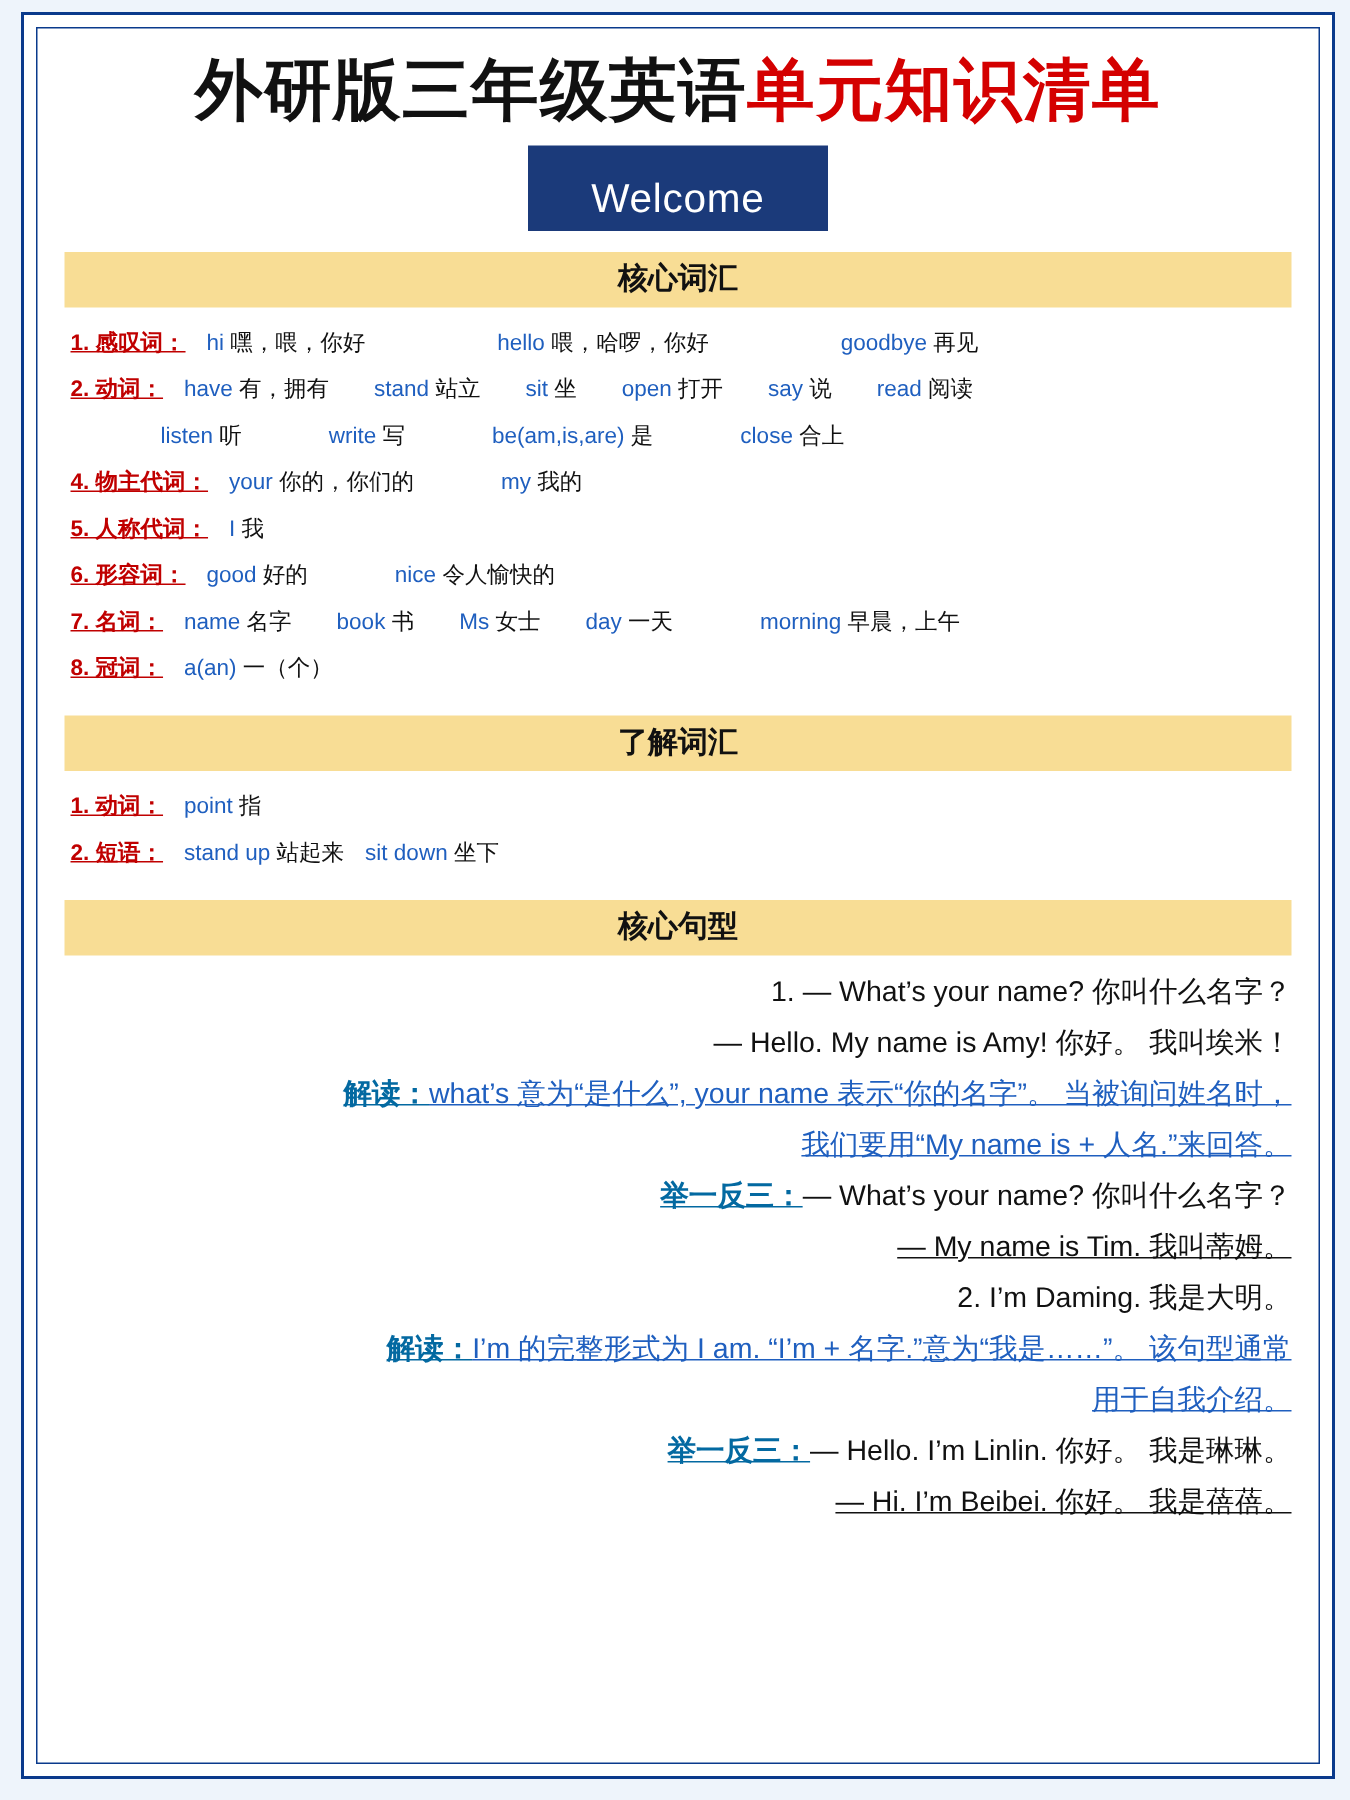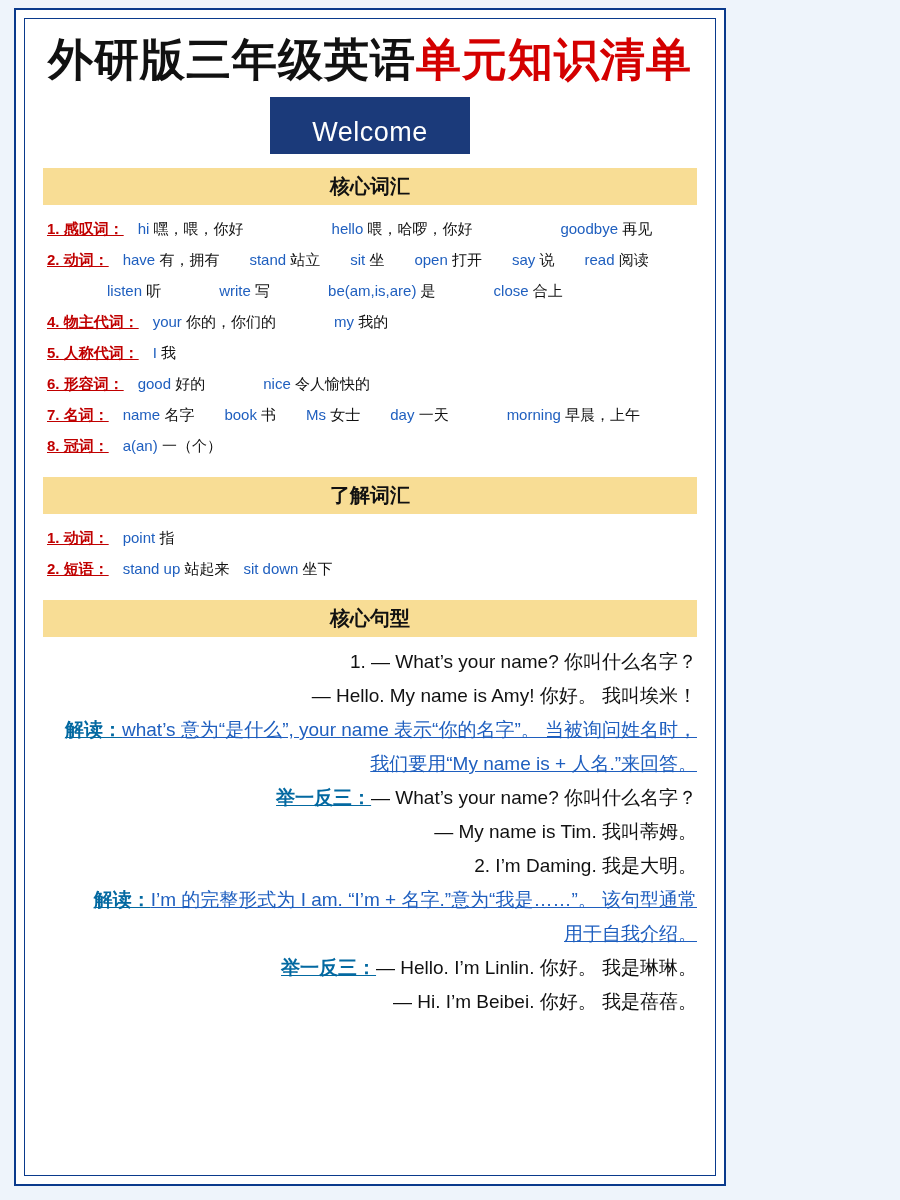--- a/index.html
+++ b/index.html
@@ -10,21 +10,21 @@
     width: 900px;
     height: 1200px;
     background: #eef4fb;
     font-family: "Liberation Sans", sans-serif;
     overflow: hidden;
   }
   .page {
     position: absolute;
     left: 14px;
     top: 8px;
-    width: 712px;
+    width: 876px;
     height: 1178px;
     background: #ffffff;
     border: 2px solid #0a3a8c;
     box-sizing: border-box;
   }
   .inner {
     position: absolute;
     left: 8px;
     top: 8px;
     right: 8px;
@@ -103,21 +103,21 @@
     padding-left: 4px;
     white-space: nowrap;
     text-align: right;
   }
   .u { text-decoration: underline; }
   .sub {
     color: #0369a1;
     font-weight: bold;
     text-decoration: underline;
   }
-  .ind1 { padding-left: 70px; }
+  .ind1 { padding-left: 70px; text-decoration: underline; }
 </style>
 </head>
 <body>
 
 <div class="page">
   <div class="inner">
 
     <div class="title">
       <span class="black">外研版三年级英语</span><span class="red">单元知识清单</span>
     </div>

